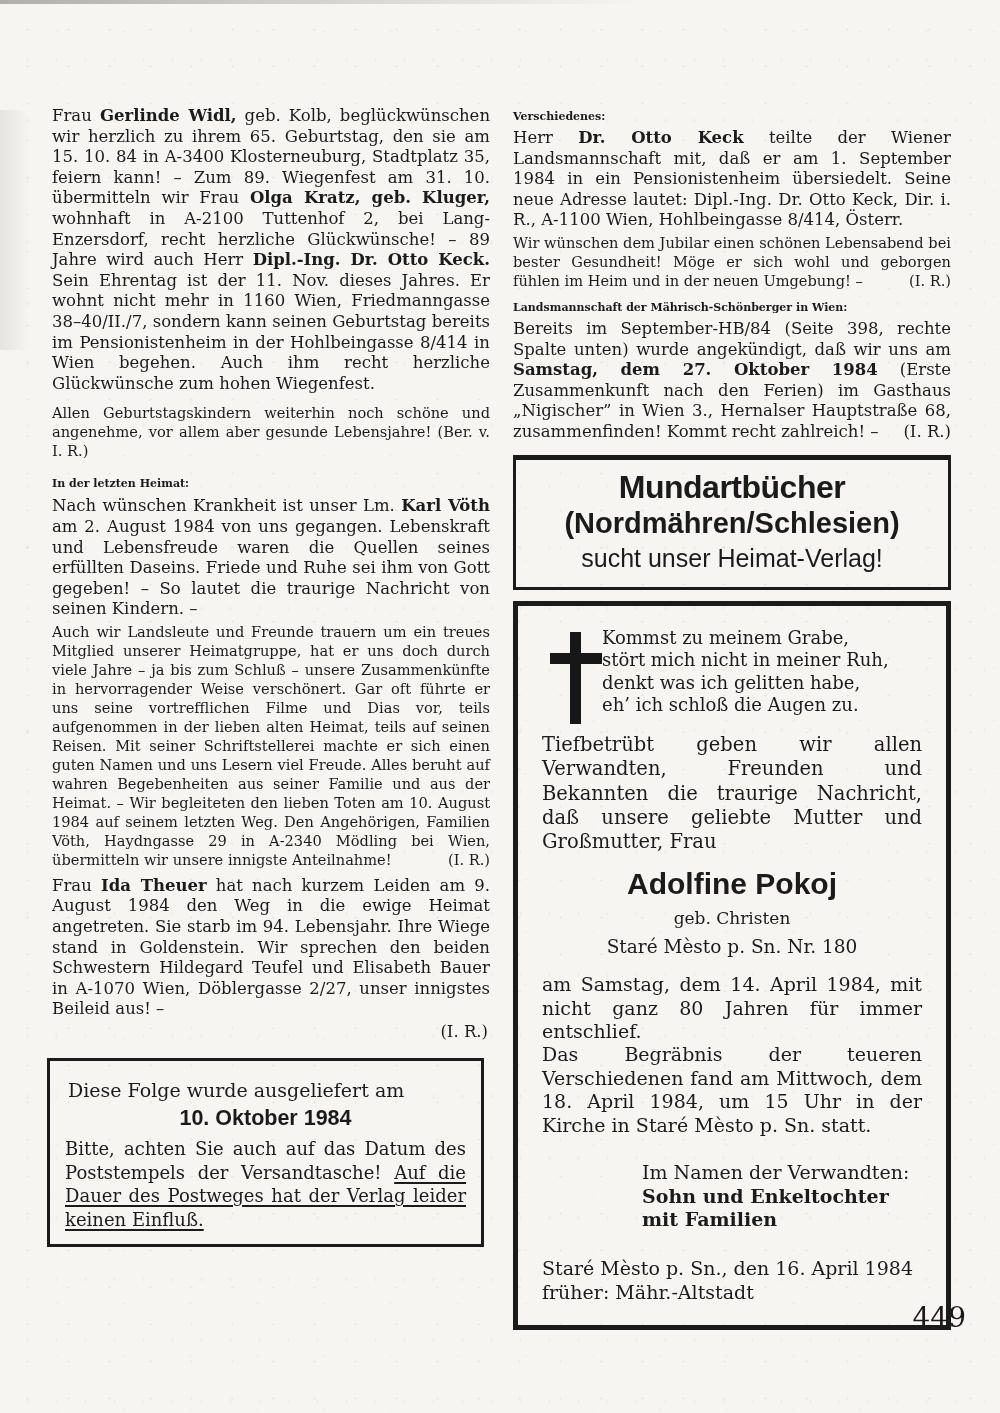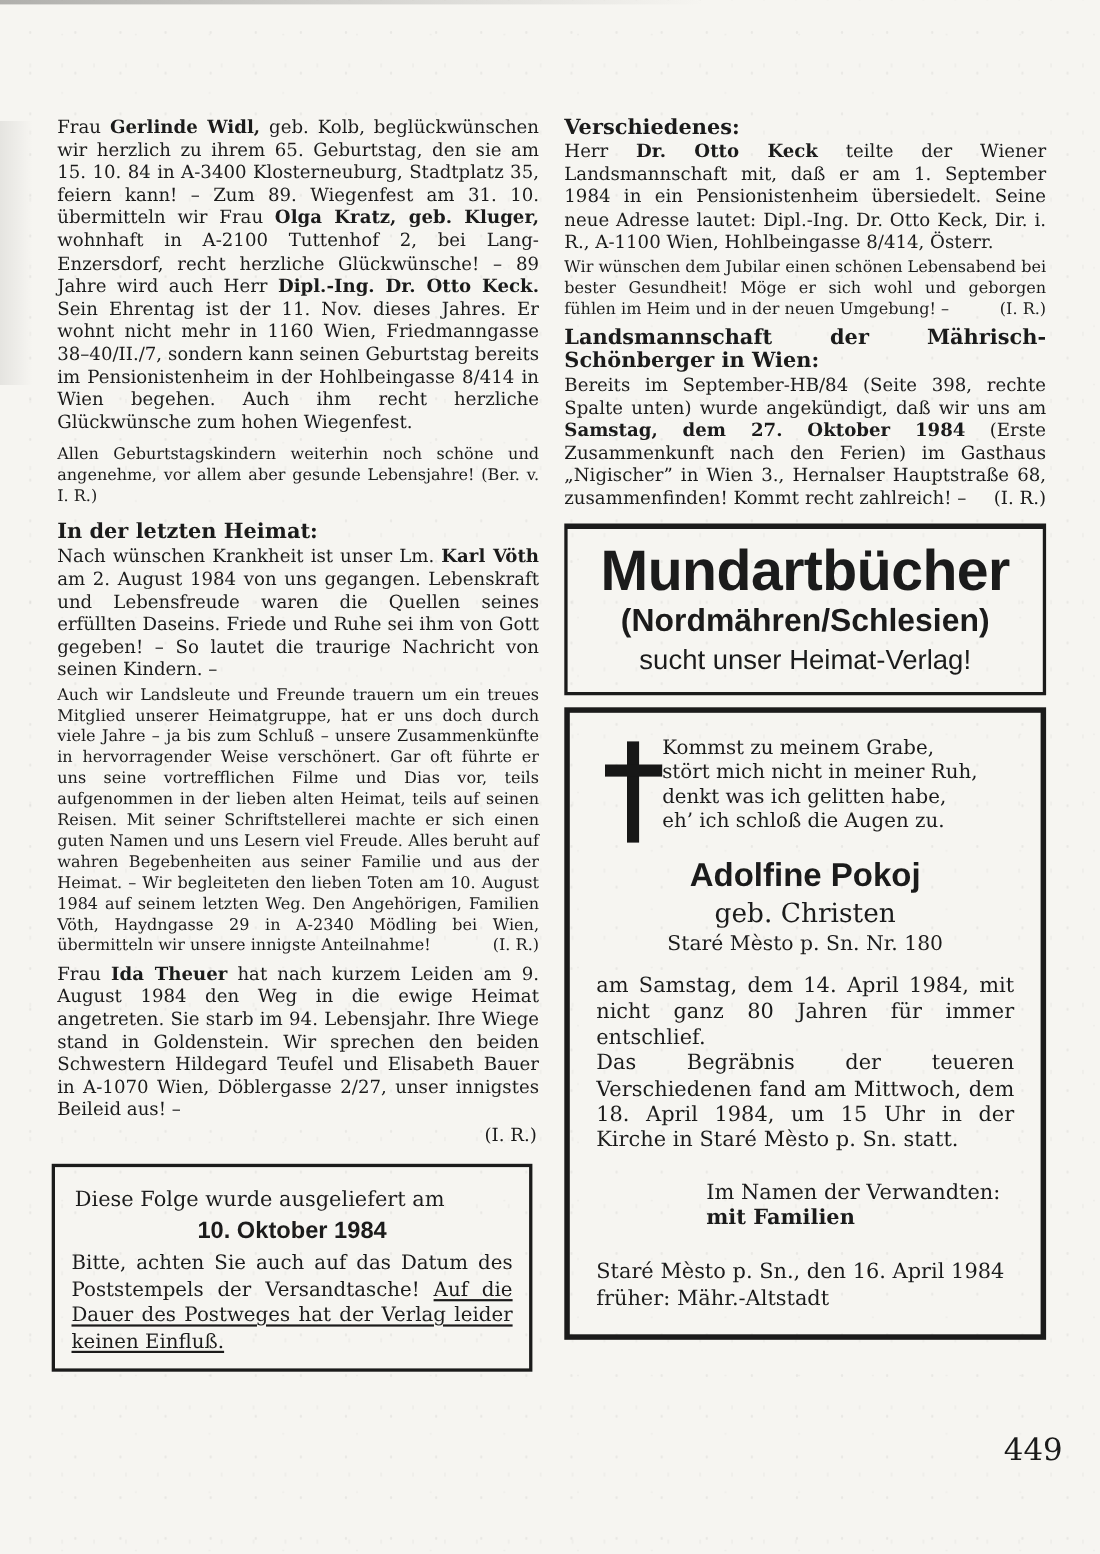--- a/index.html
+++ b/index.html
@@ -39,21 +39,21 @@
   }
 
   .col { position: absolute; top: 106px; width: 438px; }
   .left-col  { left: 52px; }
   .right-col { left: 513px; }
 
   p { margin: 0; }
   .just { text-align: justify; -webkit-hyphens: auto; hyphens: auto; }
   .body  { font-size: 16.5px; line-height: 20.6px; }
   .small { font-size: 14.6px; line-height: 19px; }
-  .h { font-weight: bold; font-size: 19px; line-height: 21px; }
+  .h { font-weight: bold; font-size: 11px; line-height: 21px; }
   .b { font-weight: bold; }
   .u { text-decoration: underline; text-decoration-thickness: 1.5px; text-underline-offset: 2.5px; }
   .fr { float: right; }
 
   .birthdays { margin-bottom: 9px; }
   .note1     { margin-bottom: 13px; }
   .heimat-h  { margin-bottom: 2px; }
   .voeth     { margin-bottom: 2px; }
   .tribute   { margin-bottom: 7px; }
   .ida-sig   { text-align: right; font-size: 16.5px; line-height: 21px; margin: 1px 2px 16px 0; }
@@ -78,38 +78,38 @@
   .lands     { margin-bottom: 12px; }
 
   .mundart-box {
     border: 3px solid #1b1b1b;
     border-top-width: 5px;
     text-align: center;
     padding: 11px 6px 14px;
     margin-bottom: 11px;
   }
   .m1 { font-family: "Liberation Sans", "DejaVu Sans", sans-serif; font-weight: bold;
-        font-size: 52px; line-height: 1.04; letter-spacing: -0.5px; }
+        font-size: 32px; line-height: 1.04; letter-spacing: -0.5px; }
   .m2 { font-family: "Liberation Sans", "DejaVu Sans", sans-serif; font-weight: bold;
         font-size: 29px; line-height: 1.15; margin-top: 3px; }
   .m3 { font-family: "Liberation Sans", "DejaVu Sans", sans-serif;
         font-size: 25px; line-height: 1.2; margin-top: 3px; }
 
   .obit-box { border: 5px solid #1b1b1b; padding: 21px 24px 20px; }
   .obit-head { display: flex; align-items: flex-start; }
   .cross { flex: none; position: relative; width: 52px; height: 92px; margin: 5px 0 0 8px; }
   .cross::before { content: ""; position: absolute; left: 20px; top: 0;
                    width: 11px; height: 92px; background: #171717; }
   .cross::after  { content: ""; position: absolute; left: 0; top: 21px;
                    width: 52px; height: 11px; background: #171717; }
   .verse { font-size: 18px; line-height: 22.3px; white-space: nowrap; }
   .obit-intro { margin-top: 9px; font-size: 19.5px; line-height: 24.2px; }
   .obit-name { font-family: "Liberation Sans", "DejaVu Sans", sans-serif; font-weight: bold;
                font-size: 30px; line-height: 1.1; text-align: center; margin: 13px 0 7px; }
-  .obit-nee  { font-size: 24px; line-height: 23px; text-align: center; }
+  .obit-nee  { font-size: 17px; line-height: 23px; text-align: center; }
   .obit-addr { font-size: 18.5px; line-height: 23px; text-align: center; margin-top: 5px; }
   .obit-death   { margin-top: 15px; font-size: 19px; line-height: 23.4px; }
   .obit-funeral { font-size: 19px; line-height: 23.4px; }
   .obit-family  { margin: 24px 0 0 100px; font-size: 19px; line-height: 23.6px; }
   .obit-family .fam { font-weight: bold; }
   .obit-place { margin-top: 24px; font-size: 19px; line-height: 24.5px; }
 
   .page-number { position: absolute; top: 1301px; right: 34px; font-size: 28px; }
 </style>
 </head>
@@ -160,27 +160,29 @@
     <div class="obit-box">
       <div class="obit-head">
         <div class="cross"></div>
         <div class="verse">
           <div>Kommst zu meinem Grabe,</div>
           <div>stört mich nicht in meiner Ruh,</div>
           <div>denkt was ich gelitten habe,</div>
           <div>eh’ ich schloß die Augen zu.</div>
         </div>
       </div>
+      <p class="obit-intro just">Tiefbetrübt geben wir allen Verwandten, Freunden und Bekannten die traurige Nachricht, daß unsere geliebte Mutter und Großmutter, Frau</p>
       <div class="obit-name">Adolfine Pokoj</div>
       <div class="obit-nee">geb. Christen</div>
       <div class="obit-addr">Staré Mèsto p. Sn. Nr. 180</div>
       <p class="obit-death just">am Samstag, dem 14. April 1984, mit nicht ganz 80 Jahren für immer entschlief.</p>
       <p class="obit-funeral just">Das Begräbnis der teueren Verschiedenen fand am Mittwoch, dem 18. April 1984, um 15 Uhr in der Kirche in Staré Mèsto p. Sn. statt.</p>
       <div class="obit-family">
         <div>Im Namen der Verwandten:</div>
+        <div class="fam">Sohn und Enkeltochter</div>
         <div class="fam">mit Familien</div>
       </div>
       <div class="obit-place">
         <div>Staré Mèsto p. Sn., den 16. April 1984</div>
         <div>früher: Mähr.-Altstadt</div>
       </div>
     </div>
   </div>
 
   <div class="page-number">449</div>

